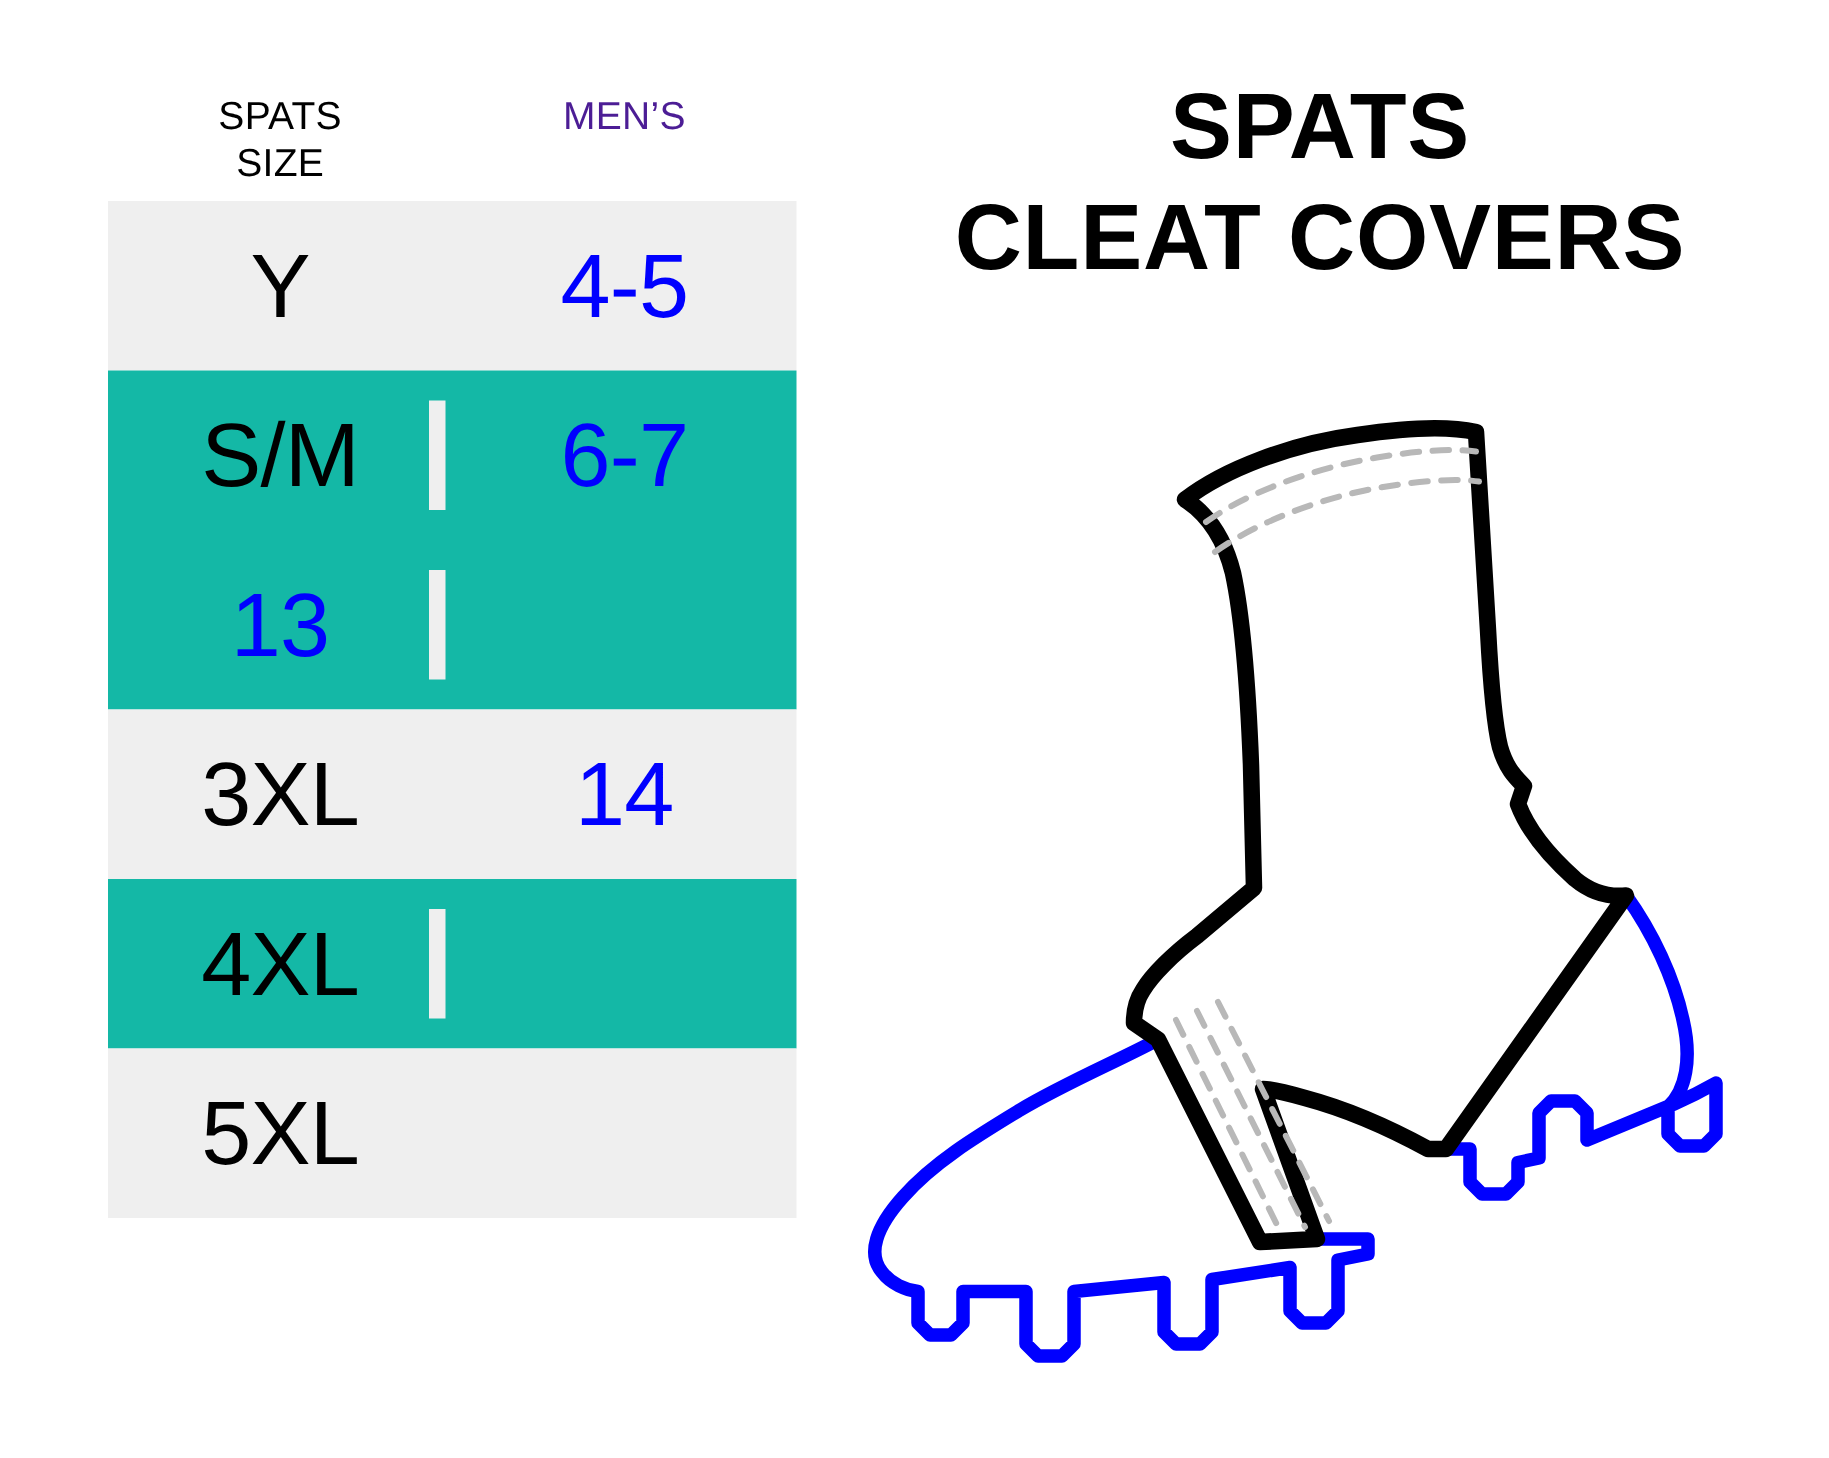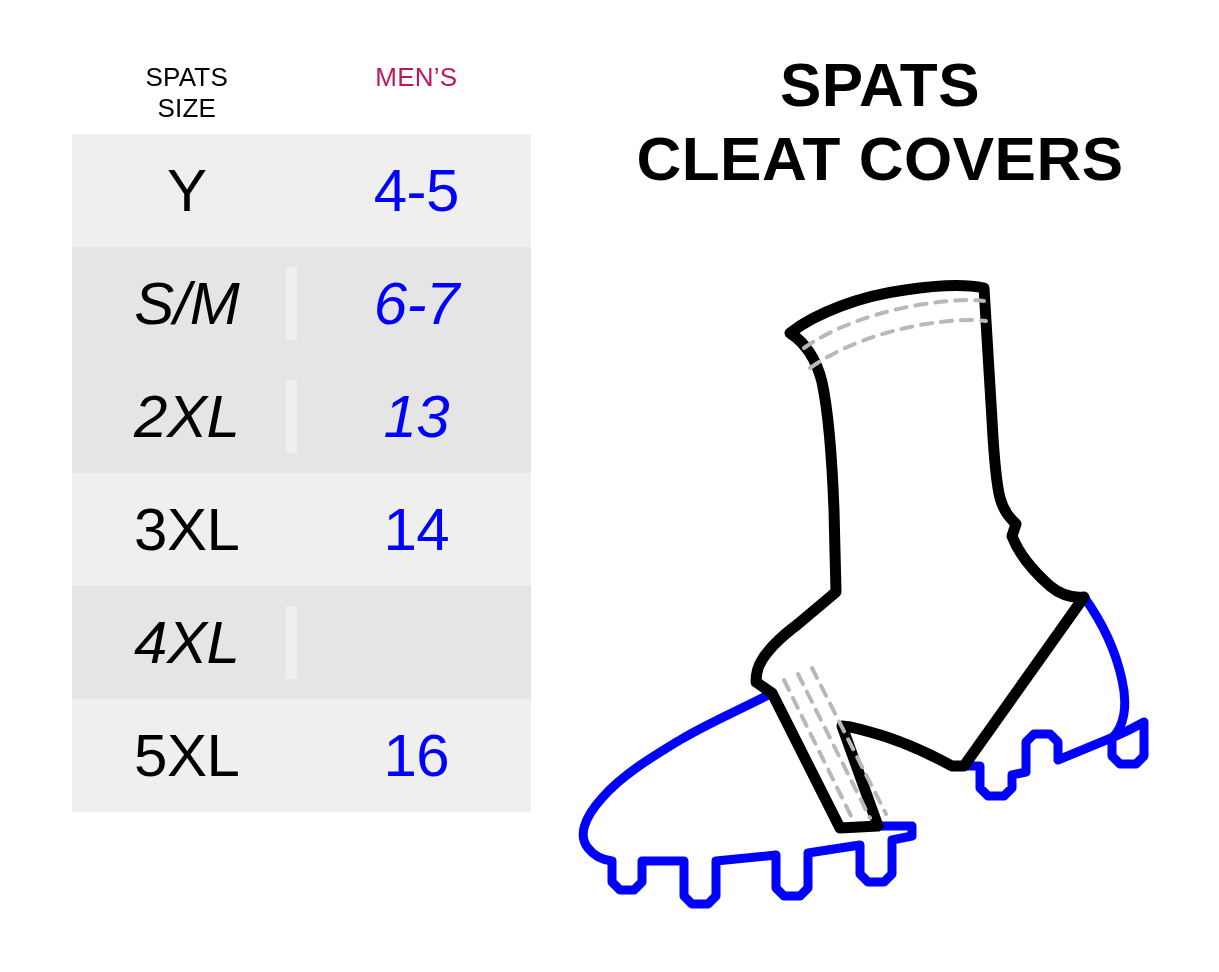--- a/index.html
+++ b/index.html
@@ -32,33 +32,33 @@
   .th {
     flex: 0 0 50%;
     text-align: center;
     font-size: 26px;
     line-height: 31px;
     letter-spacing: 0.2px;
     padding-top: 6px;
     box-sizing: border-box;
   }
   .th-spats { color: #000000; }
-  .th-shoe  { color: #be185d; }
+  .th-shoe  { color: #4c1d95; }
   .th-line { display: block; }
 
   .table-body { position: relative; }
 
   .trow {
     display: flex;
     align-items: center;
     height: 113px;
     position: relative;
   }
   .trow.shaded { background: #efefef; }
-  .trow.plain  { background: #e5e5e5; font-style: italic; }
+  .trow.plain  { background: #14b8a6; }
 
   
   .trow.plain .row-divider {
     position: absolute;
     left: 214px;
     top: 20px;
     width: 11px;
     height: 73px;
     background: #efefef;
   }
@@ -124,39 +124,37 @@
 
     <div class="trow plain">
       <span class="row-divider"></span>
       <div class="cell cell-spats">S/M</div>
       <div class="cell cell-shoe">6-7</div>
     </div>
 
 
     <div class="trow plain">
       <span class="row-divider"></span>
-      <div class="cell cell-spats">2XL</div>
       <div class="cell cell-shoe">13</div>
     </div>
 
     <div class="trow shaded">
 
       <div class="cell cell-spats">3XL</div>
       <div class="cell cell-shoe">14</div>
     </div>
 
     <div class="trow plain">
       <span class="row-divider"></span>
       <div class="cell cell-spats">4XL</div>
     </div>
 
     <div class="trow shaded">
 
       <div class="cell cell-spats">5XL</div>
-      <div class="cell cell-shoe">16</div>
     </div>
 
   </div>
 </div>
 
 <div id="product-title">
   <span class="title-line">SPATS</span>
   <span class="title-line">CLEAT COVERS</span>
 </div>
 

